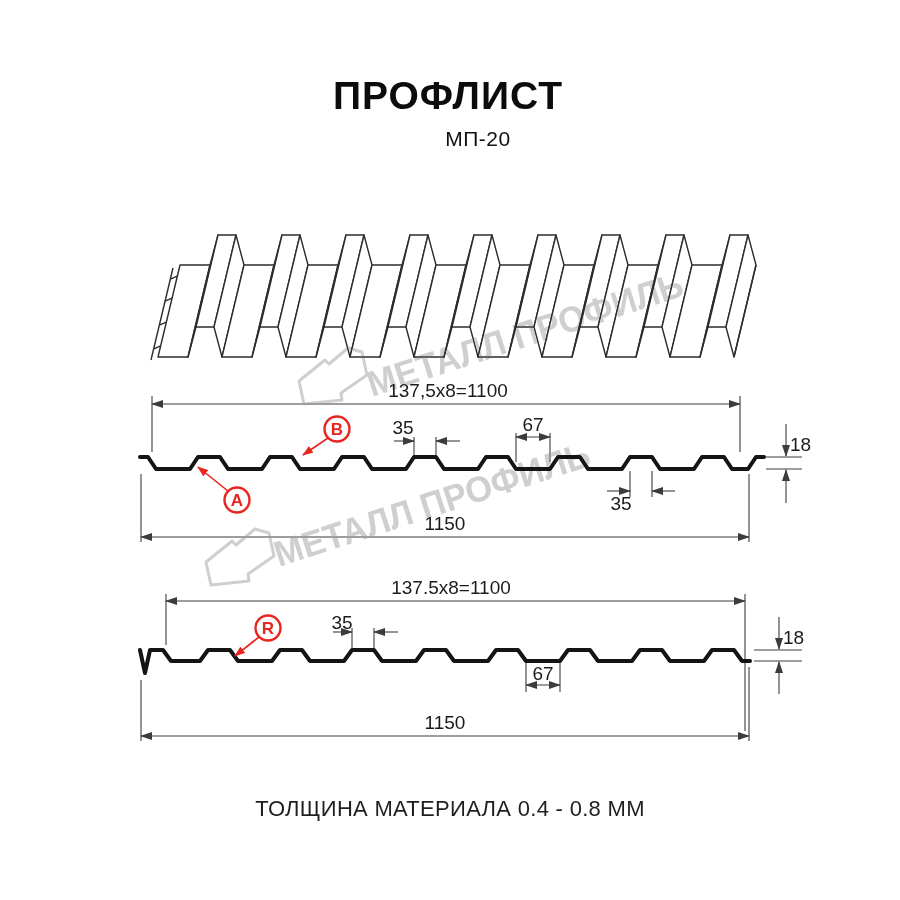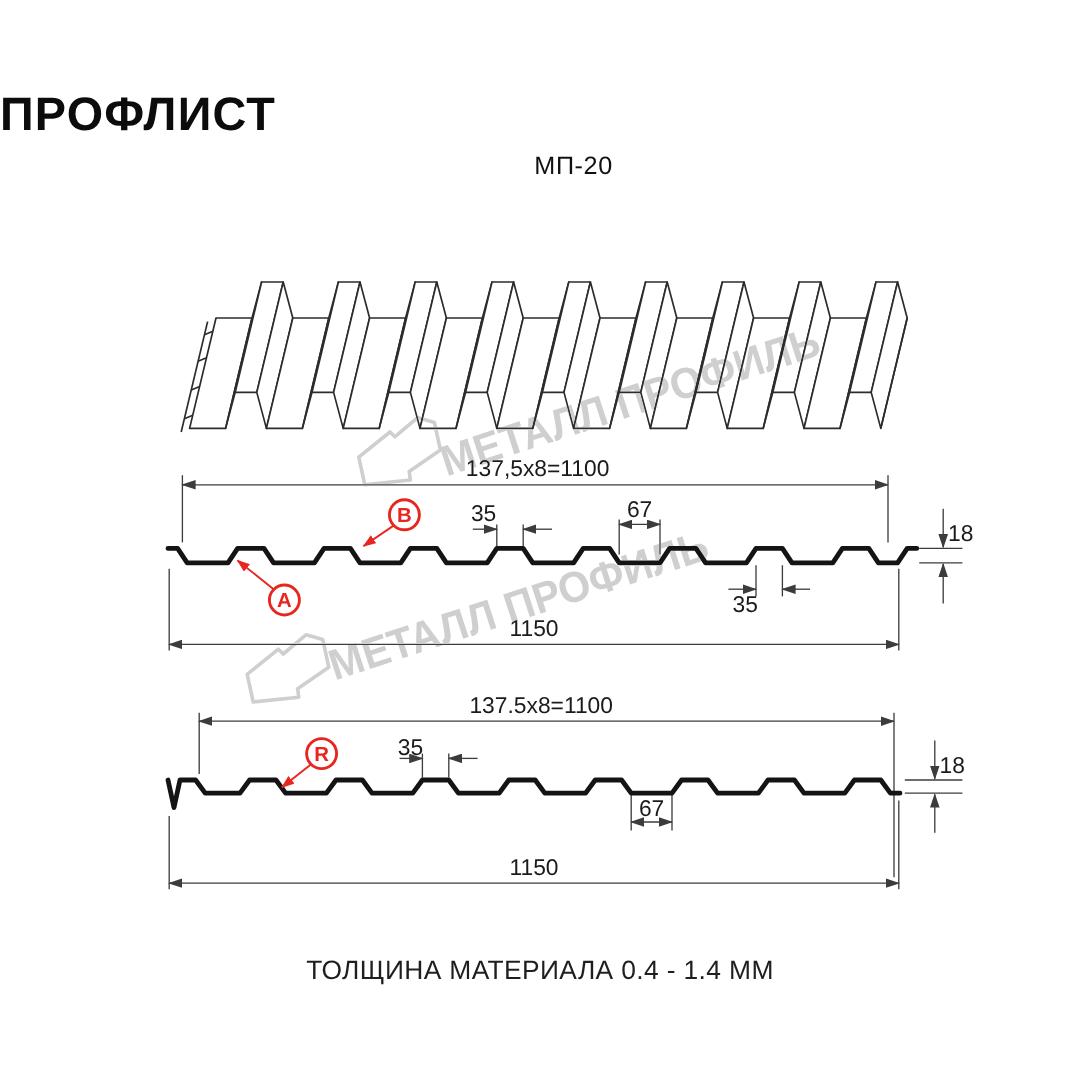--- a/index.html
+++ b/index.html
@@ -1,18 +1,18 @@
 <!DOCTYPE html>
 <html><head>
 <meta charset="utf-8">
 <style>
   html,body{margin:0;padding:0;background:#fff;}
   .page{position:relative;width:900px;height:900px;background:#fff;overflow:hidden;
         font-family:"Liberation Sans",sans-serif;}
-  .title{position:absolute;top:74px;left:0;width:896px;
+  .title{position:absolute;top:74px;left:0;width:896px;text-align:center;
          font-size:39px;font-weight:700;color:#0c0c0c;letter-spacing:1px;}
   .subtitle{position:absolute;top:127px;left:0;width:900px;text-align:center;
             font-size:21px;font-weight:400;color:#111;letter-spacing:0.5px;padding-left:28px;}
   .footer{position:absolute;top:796px;left:0;width:900px;text-align:center;
           font-size:22px;font-weight:400;color:#1f1f1f;letter-spacing:0.3px;}
   svg{position:absolute;left:0;top:0;}
   .thin{stroke:#3c3c3c;stroke-width:1.1;fill:none;}
   .profile{stroke:#141414;stroke-width:4;fill:none;stroke-linejoin:round;stroke-linecap:round;}
   .sheet{stroke:#2c2c2c;stroke-width:1.4;fill:#ffffff;stroke-linejoin:round;}
   .sheetline{stroke:#2c2c2c;stroke-width:1.4;fill:none;}
@@ -172,14 +172,14 @@
     <g class="wm">
       <path class="wmlogo" d="M299,381 L325,360 L329,364 L348,348 L362,352 L367,375 L341,393 L342,400 L304,404 Z"></path>
       <text class="wmtext" transform="translate(372,397) rotate(-18)" textLength="330" lengthAdjust="spacingAndGlyphs">МЕТАЛЛ ПРОФИЛЬ</text>
     </g>
     <g class="wm">
       <path class="wmlogo" d="M206,562 L232,541 L236,545 L255,529 L269,533 L274,556 L248,574 L249,581 L211,585 Z"></path>
       <text class="wmtext" transform="translate(279,567) rotate(-18)" textLength="330" lengthAdjust="spacingAndGlyphs">МЕТАЛЛ ПРОФИЛЬ</text>
     </g>
   </svg>
 
-  <div class="footer">ТОЛЩИНА МАТЕРИАЛА 0.4 - 1.4 ММ</div>
+  <div class="footer">ТОЛЩИНА МАТЕРИАЛА 0.4 - 0.8 ММ</div>
 </div>
 
 </body></html>

